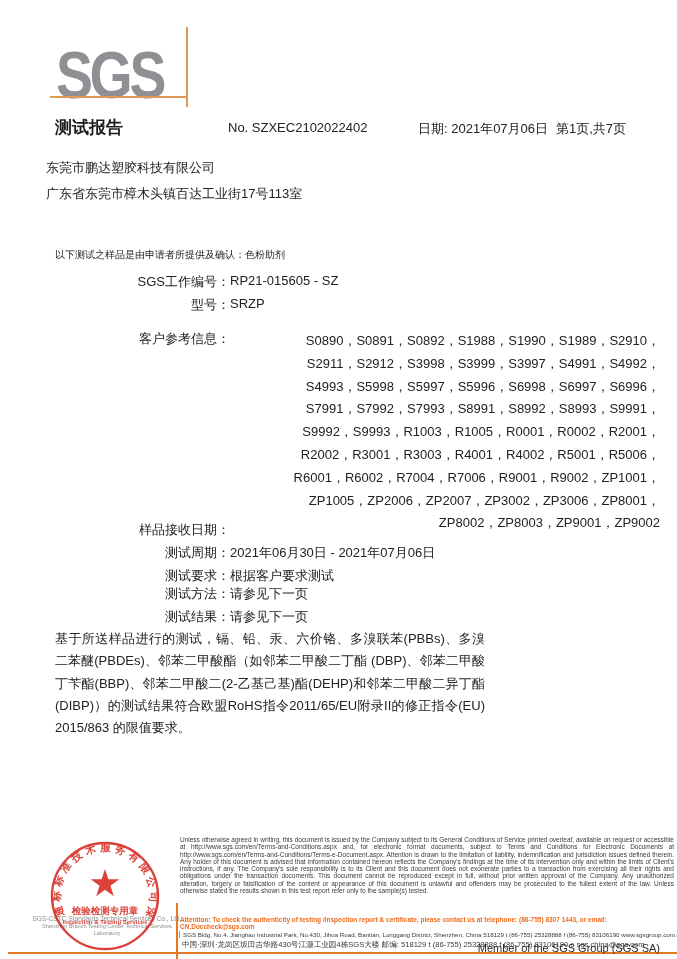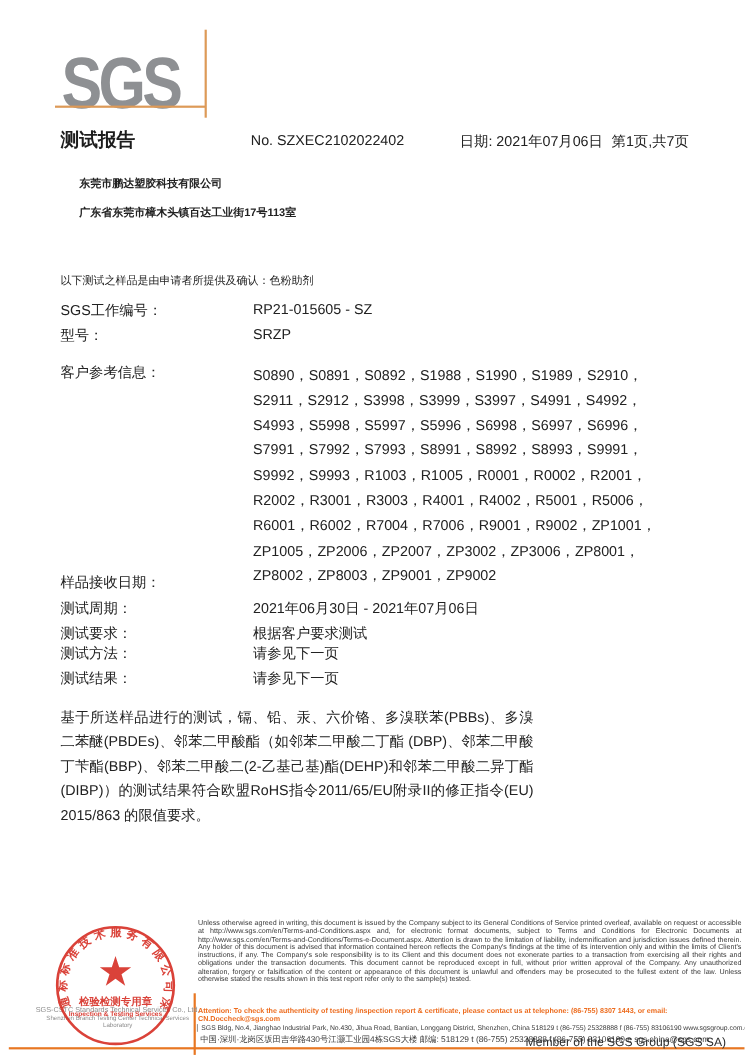--- a/index.html
+++ b/index.html
@@ -15,28 +15,28 @@
     letter-spacing:-4px;color:#8e9093;transform:scaleX(.84);transform-origin:left top;
   }
   .logo-hline{left:50px;top:96px;width:137px;height:2px;background:#dd9a57;}
   .logo-vline{left:186px;top:27px;width:2px;height:80px;background:#dd9a57;}
   
   .doc-title{left:55px;top:116px;font-size:17px;font-weight:bold;color:#1c1c1c;}
   .doc-no{left:228px;top:120px;font-size:13px;}
   .doc-date{left:418px;top:120px;font-size:13px;}
   .doc-page{left:556px;top:120px;font-size:13px;}
   
-  .applicant{left:72px;top:155px;font-size:10px;line-height:26px;font-weight:bold;}
+  .applicant{left:46px;top:155px;font-size:13px;line-height:26px;}
   .sample-statement{left:55px;top:248px;font-size:10px;}
   
   .frow{left:55px;display:flex;font-size:13px;}
-  .frow .lbl{width:175px;flex:0 0 175px;}
+  .frow .lbl{width:175px;flex:0 0 175px;text-align:right;}
   .frow .val{width:430px;}
-  .ref-lines{line-height:22.8px;}
-  .conclusion-text{width:452px;line-height:22.3px;text-align:justify;margin-top:13px;}
+  .ref-lines{line-height:22.8px;text-align:right;}
+  .conclusion-text{width:452px;line-height:22.3px;text-align:justify;}
   
   .legal{
     left:180px;top:836px;width:494px;font-size:6.5px;line-height:7.3px;
     text-align:justify;color:#3a3a3a;
   }
   .attention{
     left:180px;top:916px;width:494px;font-size:6.5px;line-height:7.3px;
     font-weight:bold;color:#ed6c1e;
   }
   .addr-en{

